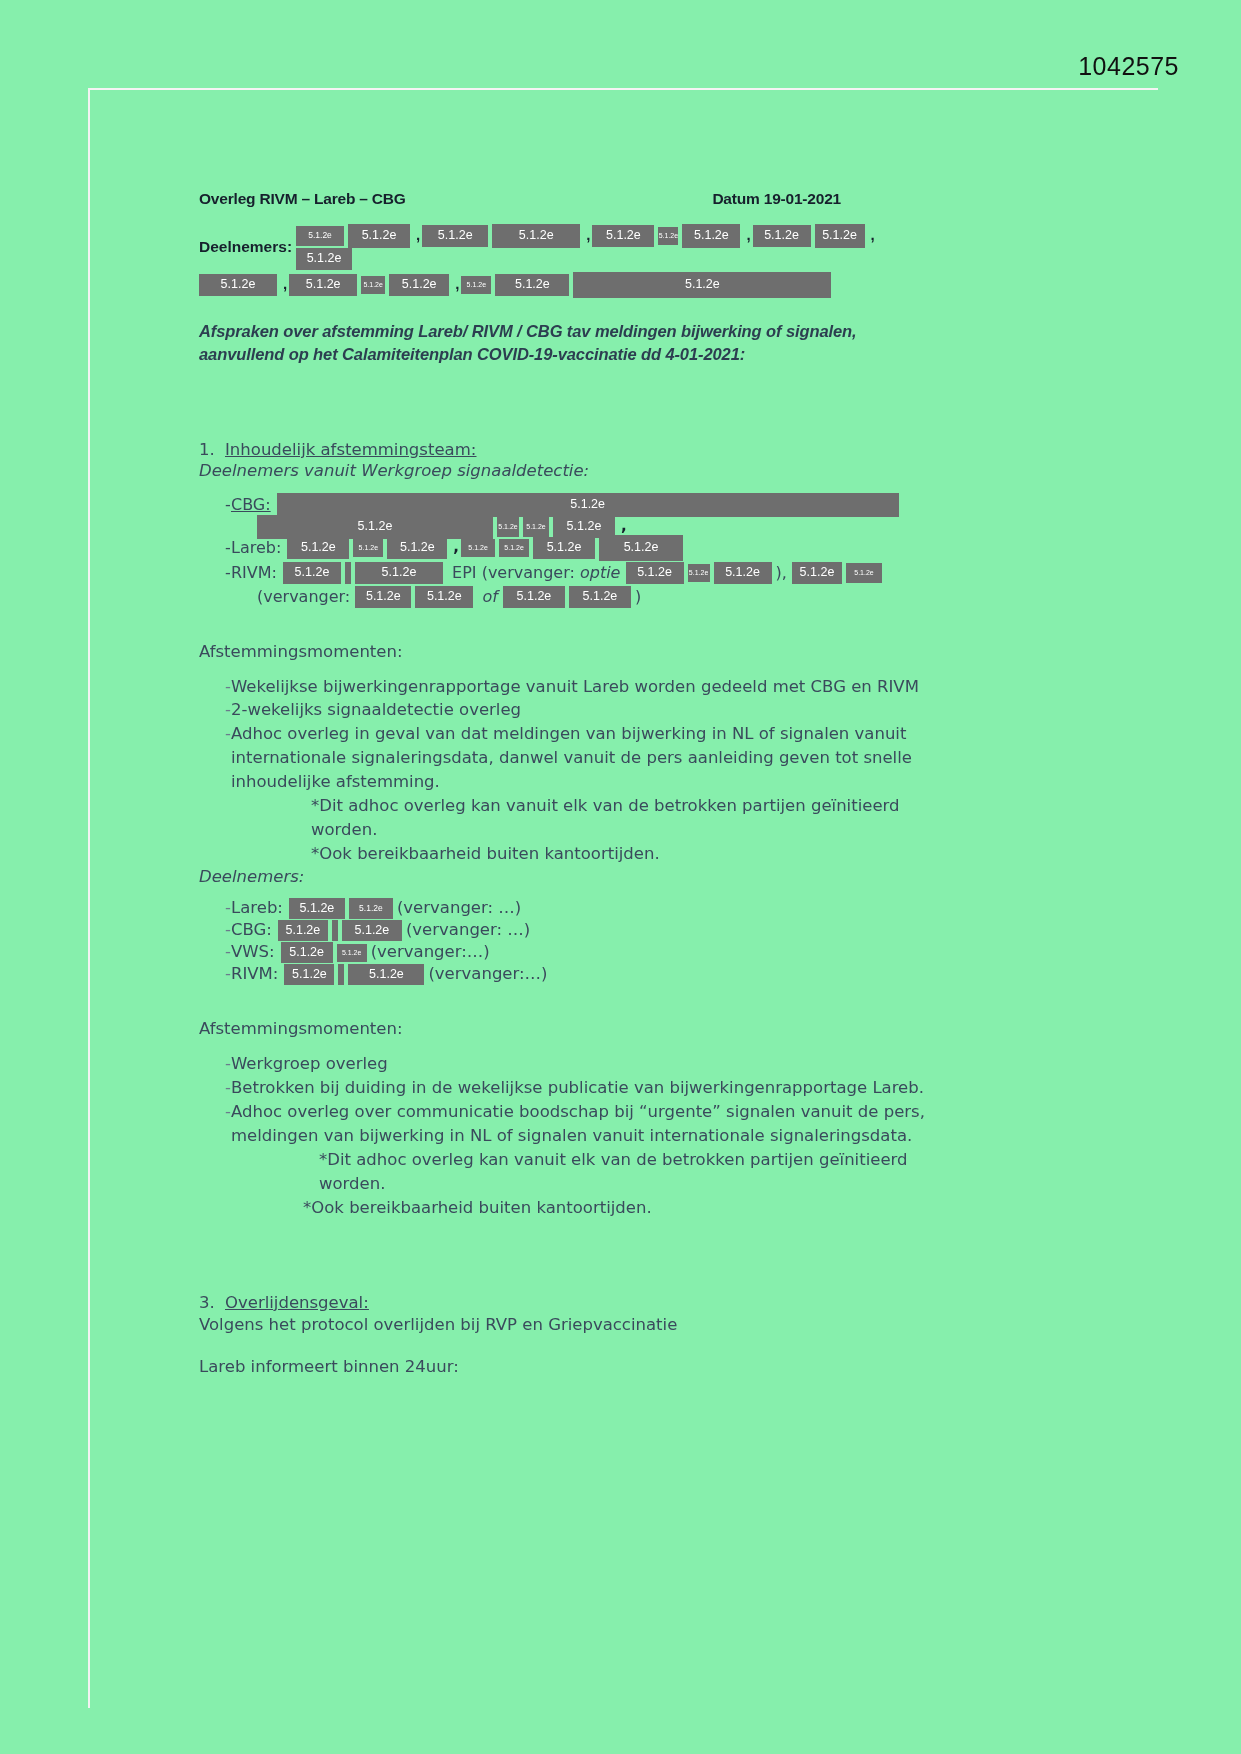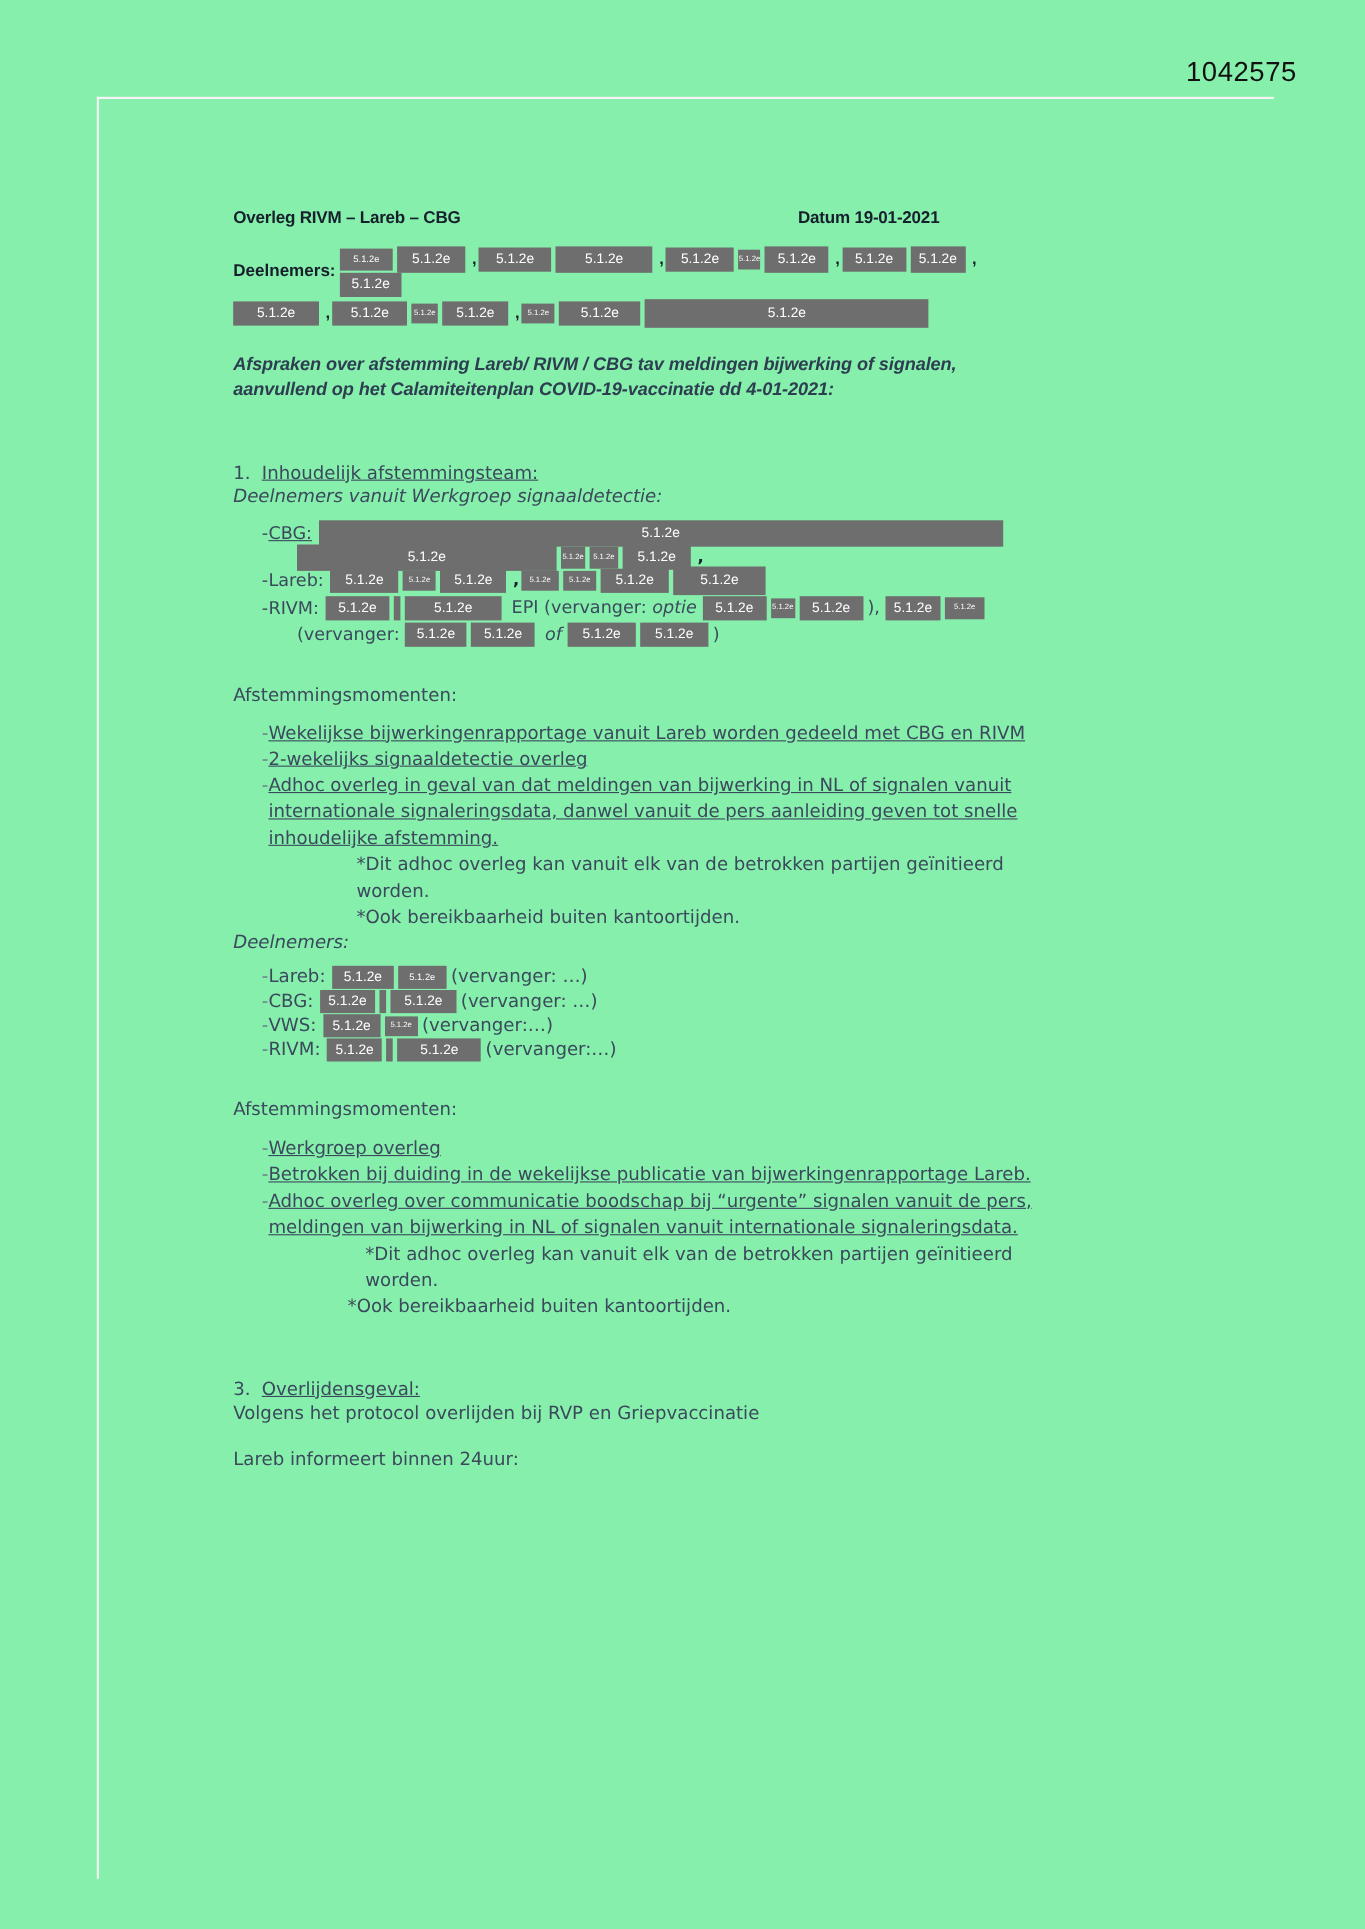--- a/index.html
+++ b/index.html
@@ -44,21 +44,21 @@
     position: absolute;
     left: 88px;
     top: 88px;
     width: 1070px;
     height: 2px;
     background: #f4f4f4;
   }
 
   .content {
     position: absolute;
-    left: 212px;
+    left: 199px;
     top: 190px;
     width: 730px;
   }
 
   
   .hdr-row {
     display: flex;
     justify-content: space-between;
     align-items: baseline;
     font-family: "Liberation Sans", sans-serif;
@@ -124,24 +124,25 @@
     font-style: italic;
     font-size: 16.5px;
     line-height: 1.42;
     color: #2c3e50;
     letter-spacing: -0.1px;
     max-width: 680px;
   }
 
   
   .sec-num {
-    margin-top: 52px;
+    margin-top: 72px;
     font-size: 16.5px;
     color: #3a4a5c;
     line-height: 1.3;
+    text-decoration: underline;
   }
   .sec-num .n { display: inline-block; min-width: 26px; }
   .sec-num .u { text-decoration: underline; }
   .sec-sub {
     font-style: italic;
     font-size: 16.5px;
     color: #3a4a5c;
     line-height: 1.35;
   }
 
@@ -155,21 +156,21 @@
     color: #3a4a5c;
     margin: 0;
   }
   .dlist > li .dash {
     width: 32px;
     flex: 0 0 32px;
     padding-left: 26px;
     box-sizing: border-box;
     color: #6b7b8c;
   }
-  .dlist > li .txt { flex: 1 1 auto; text-decoration: underline; }
+  .dlist > li .txt { flex: 1 1 auto; }
 
   .role-list { margin-top: 10px; }
   .role-list > li { line-height: 1.25; margin-bottom: 1px; }
   .role-line {
     display: flex;
     align-items: center;
     flex-wrap: nowrap;
     white-space: nowrap;
   }
   .role-name { margin-right: 6px; }

